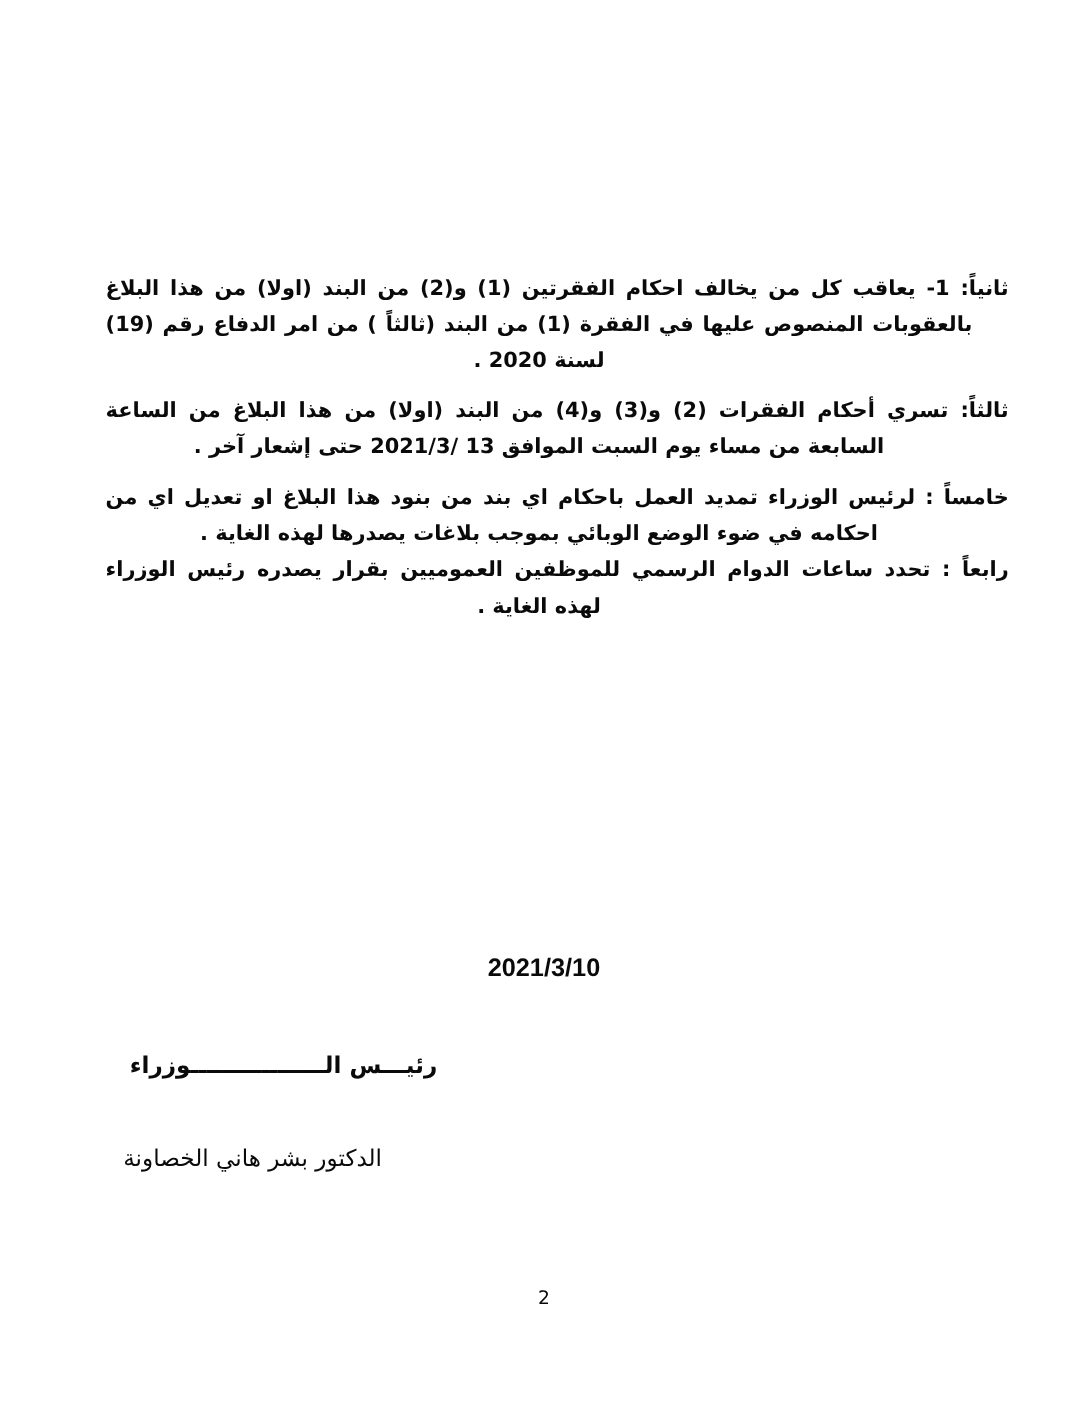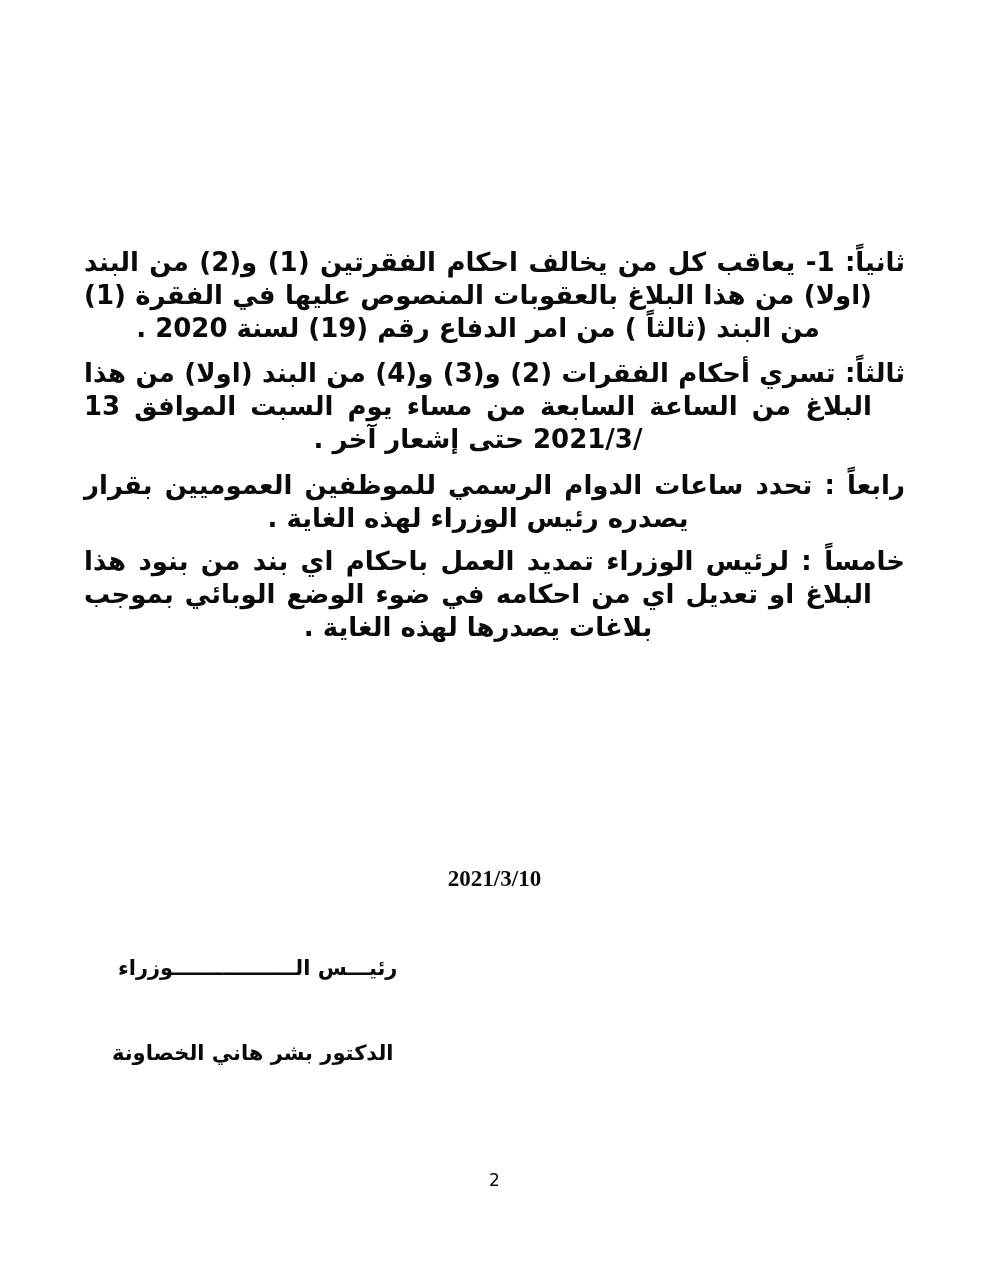--- a/index.html
+++ b/index.html
@@ -13,24 +13,24 @@
     height: 1280px;
     margin: 0 auto;
     background: #ffffff;
     overflow: hidden;
     font-family: "DejaVu Sans", sans-serif;
     color: #0a0a0a;
   }
   .body-text {
     position: absolute;
     top: 246px;
-    right: 84px;
+    right: 72px;
     width: 821px;
     direction: rtl;
-    font-size: 26px;
+    font-size: 19px;
     font-weight: 700;
     line-height: 33px;
   }
   .clause {
     margin: 0;
     text-align: justify;
     text-align-last: center;
   }
   
   .hang-lg {
@@ -47,42 +47,42 @@
   .mb13 { margin-bottom: 13px; }
   .mb10 { margin-bottom: 10px; }
 
   .issue-date {
     position: absolute;
     top: 866px;
     left: 0;
     width: 100%;
     text-align: center;
     direction: ltr;
-    font-family: Liberation Serif, serif;
+    font-family: Liberation Sans, sans-serif;
     font-size: 23px;
     font-weight: 700;
   }
   .sig-title {
     position: absolute;
     top: 956px;
     left: 118px;
     direction: rtl;
     white-space: nowrap;
     font-size: 21px;
     font-weight: 700;
     text-align: center;
   }
   .sig-name {
     position: absolute;
     top: 1041px;
     left: 112px;
     direction: rtl;
     white-space: nowrap;
     font-size: 21px;
-    font-weight: 700;
+    font-weight: 400;
   }
   .page-num {
     position: absolute;
     top: 1170px;
     left: 0;
     width: 100%;
     text-align: center;
     font-family: "DejaVu Sans", sans-serif;
     font-size: 17px;
     font-weight: 400;
@@ -93,23 +93,23 @@
 
 <div class="page">
 
   <div class="body-text">
     <p class="clause hang-lg mb12">ثانياً: 1- يعاقب كل من يخالف احكام الفقرتين (1) و(2) من البند (اولا) من هذا البلاغ بالعقوبات المنصوص عليها في الفقرة (1) من البند (ثالثاً ) من امر الدفاع رقم (19) لسنة 2020 .</p>
 
 
 
     <p class="clause hang-lg mb13">ثالثاً: تسري أحكام الفقرات (2) و(3) و(4) من البند (اولا) من هذا البلاغ من الساعة السابعة من مساء  يوم السبت الموافق   13 /2021/3 حتى إشعار آخر .</p>
 
+    <p class="clause hang-lg mb0">خامساً : لرئيس الوزراء تمديد العمل باحكام اي بند من بنود هذا البلاغ او تعديل اي من احكامه في ضوء الوضع الوبائي بموجب بلاغات  يصدرها لهذه الغاية .</p>
+
     <p class="clause hang-lg mb10">رابعاً : تحدد ساعات الدوام الرسمي للموظفين العموميين بقرار يصدره رئيس الوزراء لهذه الغاية .</p>
-
-    <p class="clause hang-lg mb0">خامساً : لرئيس الوزراء تمديد العمل باحكام اي بند من بنود هذا البلاغ او تعديل اي من احكامه في ضوء الوضع الوبائي بموجب بلاغات  يصدرها لهذه الغاية .</p>
   </div>
 
   <div class="issue-date">2021/3/10</div>
 
   <div class="sig-title">رئيـــس الـــــــــــــــــوزراء</div>
 
   <div class="sig-name">الدكتور بشر هاني الخصاونة</div>
 
   <div class="page-num">2</div>
 

